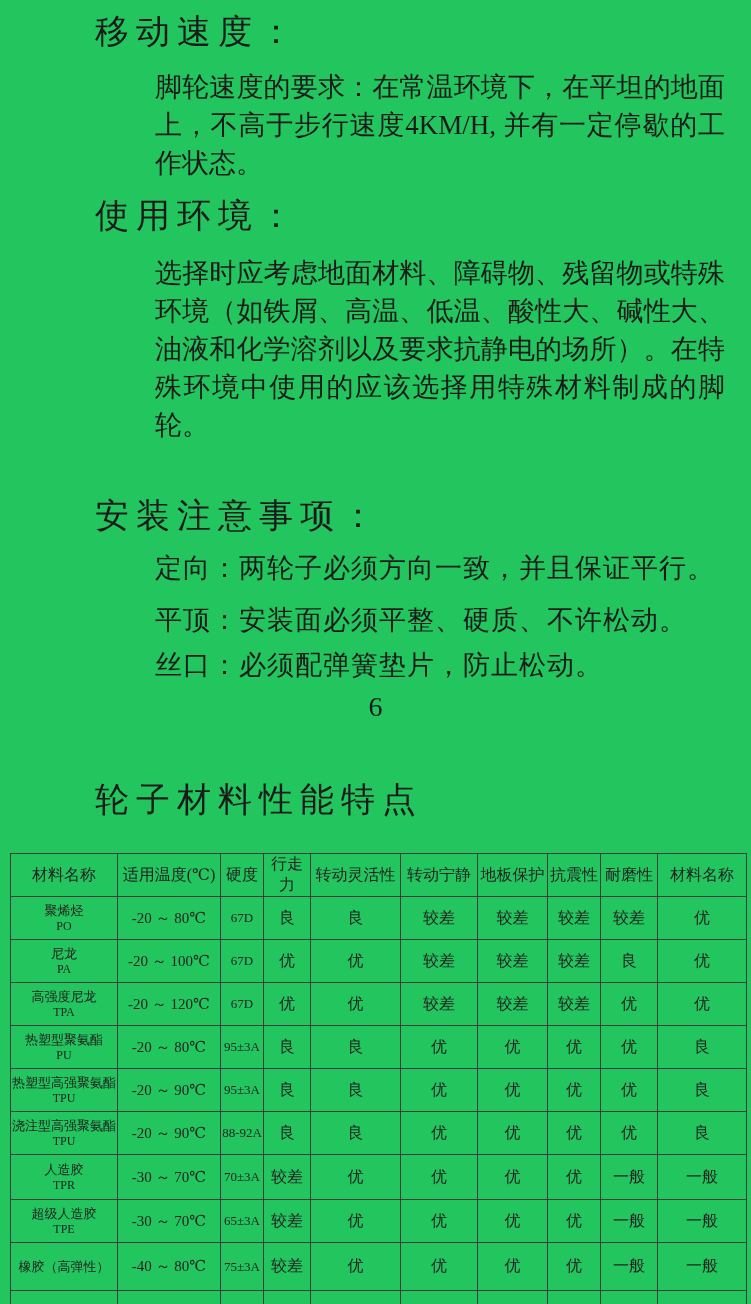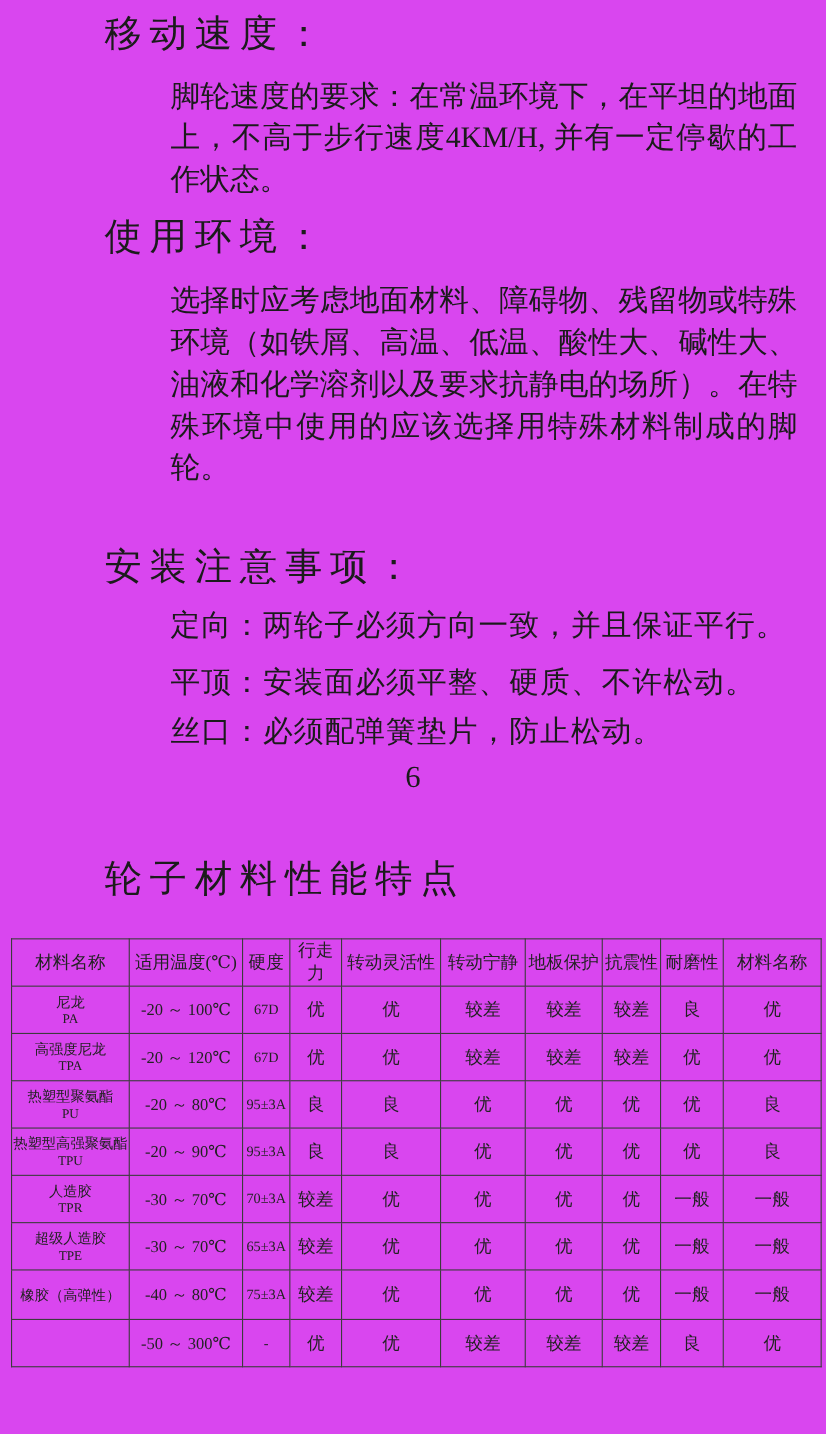--- a/index.html
+++ b/index.html
@@ -1,19 +1,19 @@
 <!DOCTYPE html>
 <html><head>
 <meta charset="utf-8">
 <style>
   html,body{margin:0;padding:0;background:#ffffff;}
   .page{
     position:relative;
     width:751px;height:1304px;
-    background:#d946ef;
+    background:#22c55e;
     overflow:hidden;
     font-family:"Liberation Serif","DejaVu Serif",serif;
     color:#1b1b1b;
   }
   .sec-heading{
     margin:0 0 0 95px;
     font-size:34px;
     font-weight:400;
     letter-spacing:7px;
     line-height:44px;
@@ -120,20 +120,35 @@
         <th>行走力</th>
         <th>转动灵活性</th>
         <th>转动宁静</th>
         <th>地板保护</th>
         <th>抗震性</th>
         <th>耐磨性</th>
         <th>材料名称</th>
       </tr>
     </thead>
     <tbody>
+  <tr>
+    <td class="cell-mat">
+      <div class="mat-name">聚烯烃</div>
+      <div class="mat-code">PO</div>
+    </td>
+    <td class="cell-temp">-20 ～ 80℃</td>
+    <td class="cell-hard">67D</td>
+    <td class="cell-val">良</td>
+    <td class="cell-val">良</td>
+    <td class="cell-val">较差</td>
+    <td class="cell-val">较差</td>
+    <td class="cell-val">较差</td>
+    <td class="cell-val">较差</td>
+    <td class="cell-val">优</td>
+  </tr>
 
   <tr>
     <td class="cell-mat">
       <div class="mat-name">尼龙</div>
       <div class="mat-code">PA</div>
     </td>
     <td class="cell-temp">-20 ～ 100℃</td>
     <td class="cell-hard">67D</td>
     <td class="cell-val">优</td>
     <td class="cell-val">优</td>
@@ -185,20 +200,35 @@
     <td class="cell-hard">95±3A</td>
     <td class="cell-val">良</td>
     <td class="cell-val">良</td>
     <td class="cell-val">优</td>
     <td class="cell-val">优</td>
     <td class="cell-val">优</td>
     <td class="cell-val">优</td>
     <td class="cell-val">良</td>
   </tr>
 
+  <tr>
+    <td class="cell-mat">
+      <div class="mat-name">浇注型高强聚氨酯</div>
+      <div class="mat-code">TPU</div>
+    </td>
+    <td class="cell-temp">-20 ～ 90℃</td>
+    <td class="cell-hard">88-92A</td>
+    <td class="cell-val">良</td>
+    <td class="cell-val">良</td>
+    <td class="cell-val">优</td>
+    <td class="cell-val">优</td>
+    <td class="cell-val">优</td>
+    <td class="cell-val">优</td>
+    <td class="cell-val">良</td>
+  </tr>
 
   <tr>
     <td class="cell-mat">
       <div class="mat-name">人造胶</div>
       <div class="mat-code">TPR</div>
     </td>
     <td class="cell-temp">-30 ～ 70℃</td>
     <td class="cell-hard">70±3A</td>
     <td class="cell-val">较差</td>
     <td class="cell-val">优</td>

